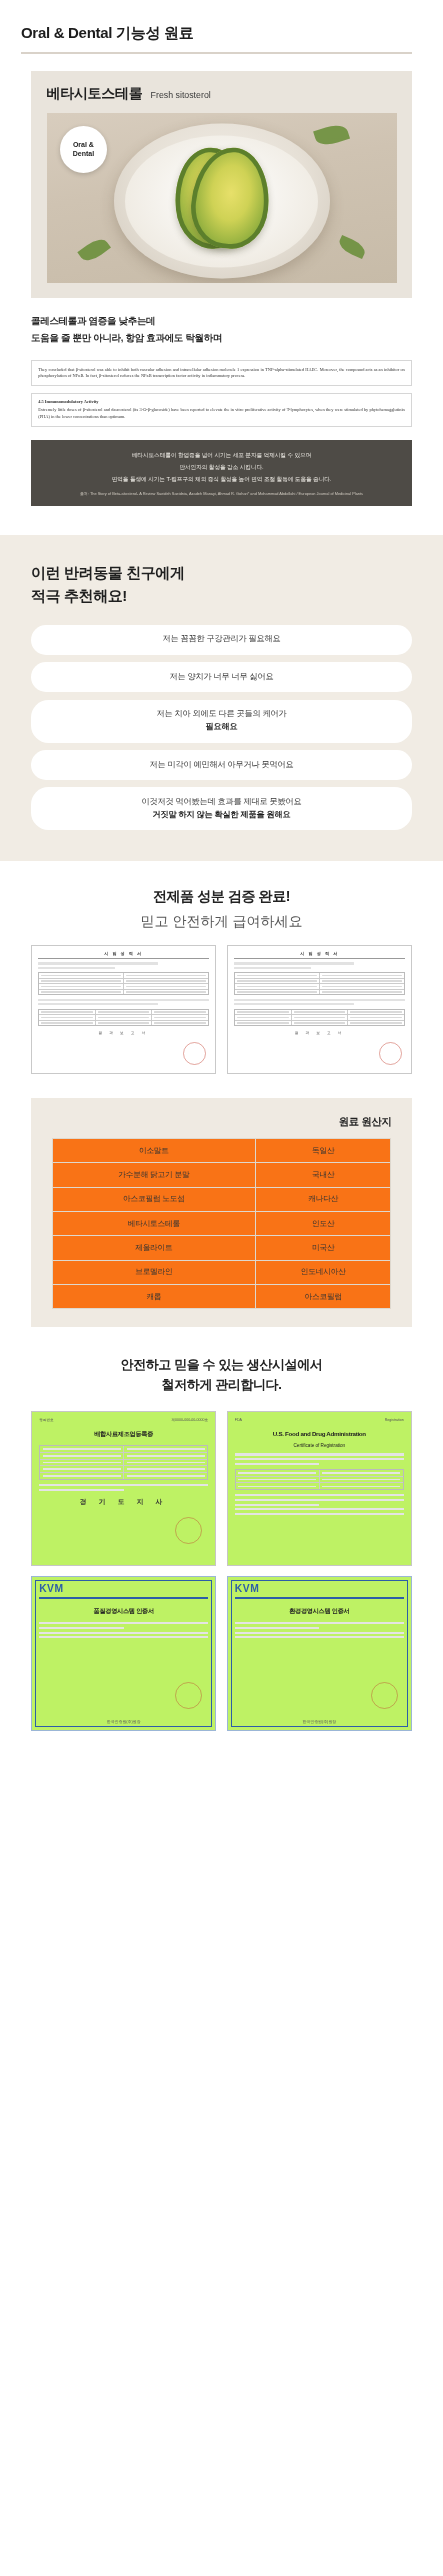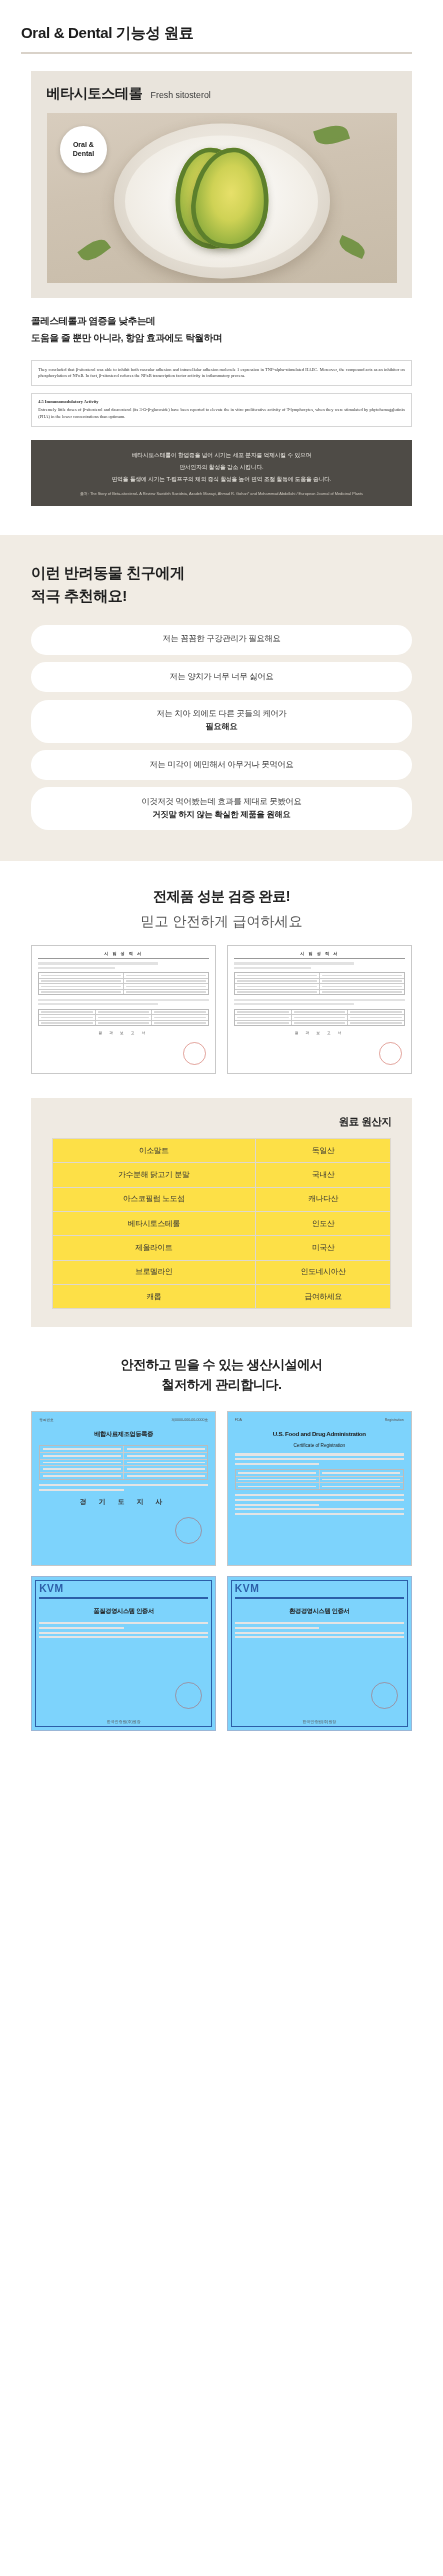--- a/index.html
+++ b/index.html
@@ -254,38 +254,38 @@
 
   
   .origin-wrap {
     margin: 24px 31px 0 31px;
     background: #efeae2;
     padding: 13.4px 20.6px 17.5px 20.6px;
   }
   .origin-wrap h3 {
     text-align:right; font-size: 10.3px; font-weight:bold; margin:3.1px 0 9.3px 0; letter-spacing:-0.3px;
   }
-  .origin-table { width:100%; border-collapse: collapse; background:#fde047;padding-left:36px; }
+  .origin-table { width:100%; border-collapse: collapse; background:#f97316;padding-left:36px; }
   .origin-table td {
     border: 0.5px solid #ded8ce;
     text-align:center;
     font-size: 7.7px;
     padding: 6.7px 3.1px;
     color:#333;
     letter-spacing:-0.2px;
   }
 
   
   .facility { padding: 28px 31px 36px 31px; text-align:center; }
   .facility h2 {
     font-size: 13px; font-weight: bold; line-height:1.55; margin:0 0 15.5px 0; letter-spacing:-0.4px;
   }
   .fac-grid { display:grid; grid-template-columns: 1fr 1fr; gap: 10.3px; }
   .fdoc {
-    background:#7dd3fc; border:0.5px solid #c6c6c6; height: 155px; padding: 6.2px 7.2px; text-align:left; position:relative; overflow:hidden;
+    background:#bef264; border:0.5px solid #c6c6c6; height: 155px; padding: 6.2px 7.2px; text-align:left; position:relative; overflow:hidden;
   }
   .fdoc.blue { border-color:#9bb6d6; }
   .fdoc .ftitle { font-size: 6.2px; font-weight:bold; text-align:center; margin: 8.2px 0 6.2px 0; letter-spacing:-0.3px; }
   .fdoc .fhead { display:flex; justify-content:space-between; font-size:3.6px; color:#555; }
   .fdoc .fline { height:2.1px; background:#e4e4e4; margin:2.6px 0; }
   .fdoc .fline.s { width:50%; }
   .fdoc .fgrid { border:0.5px solid #bbb; margin:4.1px 0; }
   .fdoc .fgrid .r { display:flex; border-bottom:0.5px solid #ccc; }
   .fdoc .fgrid .r:last-child{border-bottom:none;}
   .fdoc .fgrid .c { flex:1; padding:2.1px 2.6px; border-right:0.5px solid #ccc;}
@@ -572,21 +572,21 @@
           <tr>
             <td>제올라이트</td>
             <td>미국산</td>
           </tr>
           <tr>
             <td>브로멜라인</td>
             <td>인도네시아산</td>
           </tr>
           <tr>
             <td>캐롭</td>
-            <td>급여하세요</td>
+            <td>아스코필럼</td>
           </tr>
         </tbody>
     </table>
   </div>
 
   <div class="facility">
     <h2>
       <span>안전하고 믿을 수 있는 생산시설에서</span><br>
       <span>철저하게 관리합니다.</span>
     </h2>

